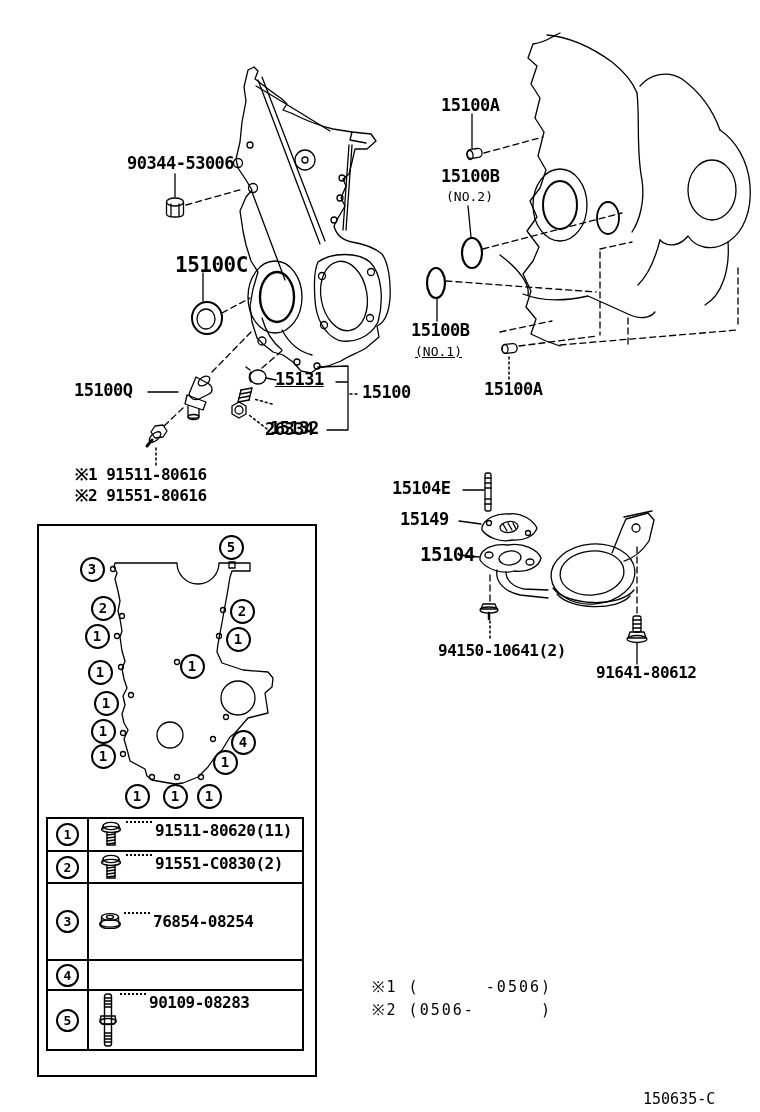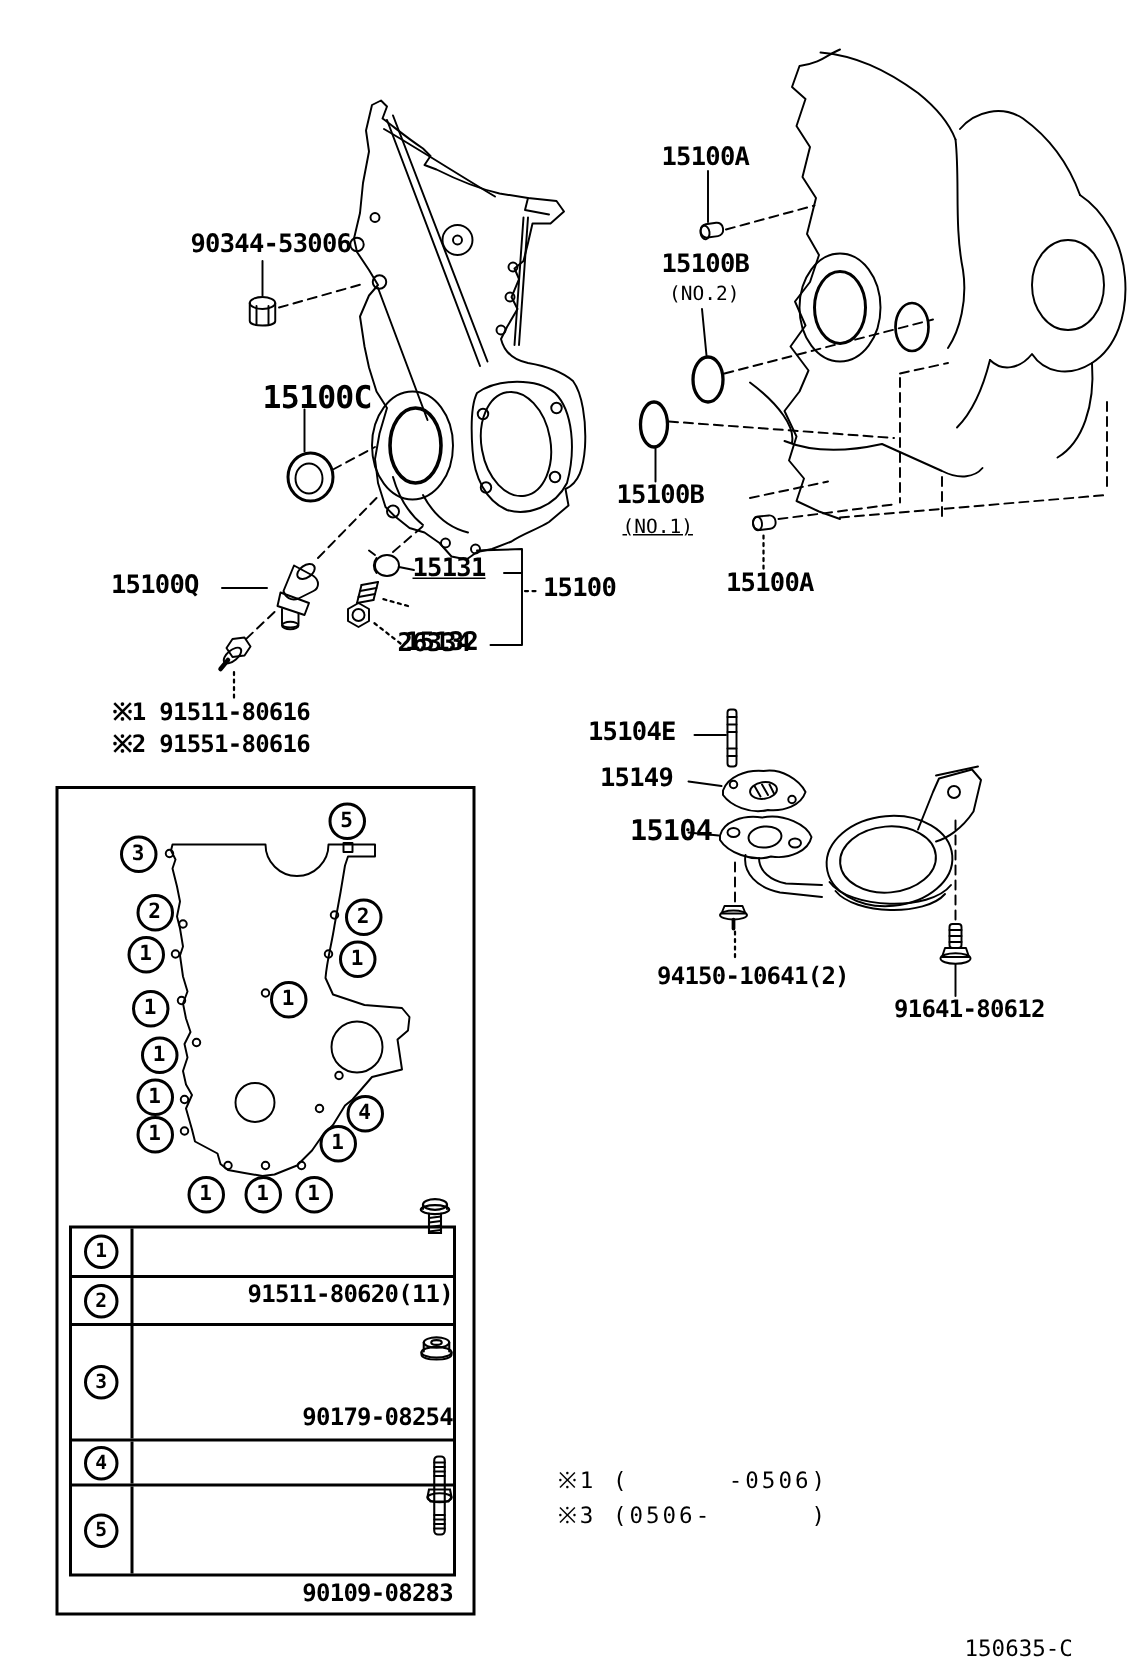--- a/index.html
+++ b/index.html
@@ -26,21 +26,21 @@
     border:2px solid #000;box-sizing:border-box;display:flex;flex-direction:column;
   }
   .trow{display:flex;border-bottom:2px solid #000;box-sizing:border-box;flex:0 0 auto;}
   .trow:last-child{border-bottom:none;}
   .tcell-num{
     flex:0 0 41px;border-right:2px solid #000;display:flex;align-items:center;
     justify-content:center;box-sizing:border-box;
   }
   .tcell-num .callout{position:static;width:23px;height:23px;font-size:13px;}
   .tcell-items{flex:1;display:flex;flex-direction:column;justify-content:center;padding-left:10px;gap:2px;}
-  .titem{display:flex;align-items:flex-end;flex-direction:column;}
+  .titem{display:flex;align-items:flex-start;}
   .titem .ticon{flex:0 0 auto;display:flex;align-items:center;}
   .titem .tdash{flex:0 0 26px;height:0;border-top:2px dotted #000;margin:0 3px;}
   .titem .part-number{font-weight:bold;font-size:16px;letter-spacing:-0.5px;white-space:pre;}
   .note-line{
     position:absolute;font-size:15px;letter-spacing:2px;white-space:pre;font-weight:normal;
   }
   #doc-number{position:absolute;left:643px;top:1090px;font-size:15px;letter-spacing:0;}
 </style>
 </head>
 <body>
@@ -348,38 +348,54 @@
             </span>
             <span class="tdash"></span>
             <span class="part-number">91511-80620(11)</span>
           </div>
         </div>
       </div>
       <div class="trow" style="height: 32px;">
         <div class="tcell-num">
           <span class="callout">2</span>
         </div>
+        <div class="tcell-items">
+          <div class="titem">
+            <span class="ticon">
+              <svg xmlns="http://www.w3.org/2000/svg" fill="none" stroke="#000" stroke-width="1.4" stroke-linecap="round" width="24" height="27" viewBox="0 0 24 27">
+                <ellipse cx="12" cy="5" rx="8" ry="3.6"></ellipse>
+                <path d="M4,5 L4,8"></path>
+                <path d="M20,5 L20,8"></path>
+                <ellipse cx="12" cy="8.4" rx="9.5" ry="3"></ellipse>
+                <path d="M8,11 L8,24 L16,24 L16,11"></path>
+                <path d="M8,14 L16,13 M8,17 L16,16 M8,20 L16,19 M8,23 L16,22"></path>
+              </svg>
+            </span>
+            <span class="tdash"></span>
+            <span class="part-number">91551-C0830(2)</span>
+          </div>
+        </div>
       </div>
       <div class="trow" style="height: 77px;">
         <div class="tcell-num">
           <span class="callout">3</span>
         </div>
         <div class="tcell-items">
           <div class="titem">
             <span class="ticon">
               <svg xmlns="http://www.w3.org/2000/svg" fill="none" stroke="#000" stroke-width="1.4" stroke-linecap="round" width="22" height="17" viewBox="0 0 22 17">
                 <ellipse cx="11" cy="5" rx="8.5" ry="3.4"></ellipse>
                 <ellipse cx="11" cy="5" rx="3.5" ry="1.6"></ellipse>
                 <path d="M2.5,5 L2.5,11 M19.5,5 L19.5,11"></path>
                 <ellipse cx="11" cy="11.5" rx="10" ry="3.6"></ellipse>
                 <path d="M1,11.5 L1,13 A 10 3.6 0 0 0 21,13 L21,11.5"></path>
               </svg>
             </span>
             <span class="tdash"></span>
-            <span class="part-number">90179-08254</span>
+            <span class="part-number">76854-08254</span>
           </div>
         </div>
       </div>
       <div class="trow" style="height: 30px;">
         <div class="tcell-num">
           <span class="callout">4</span>
         </div>
       </div>
       <div class="trow" style="height: 58px;">
         <div class="tcell-num">
@@ -396,16 +412,16 @@
               </svg>
             </span>
             <span class="tdash"></span>
             <span class="part-number">90109-08283</span>
           </div>
         </div>
       </div>
     </div>
 
   <div class="note-line" style="left:372px;top:976px">※1 (      -0506)</div>
-  <div class="note-line" style="left:372px;top:999px">※3 (0506-      )</div>
+  <div class="note-line" style="left:372px;top:999px">※2 (0506-      )</div>
 
   <div id="doc-number">150635-C</div>
 </div>
 
 </body></html>

